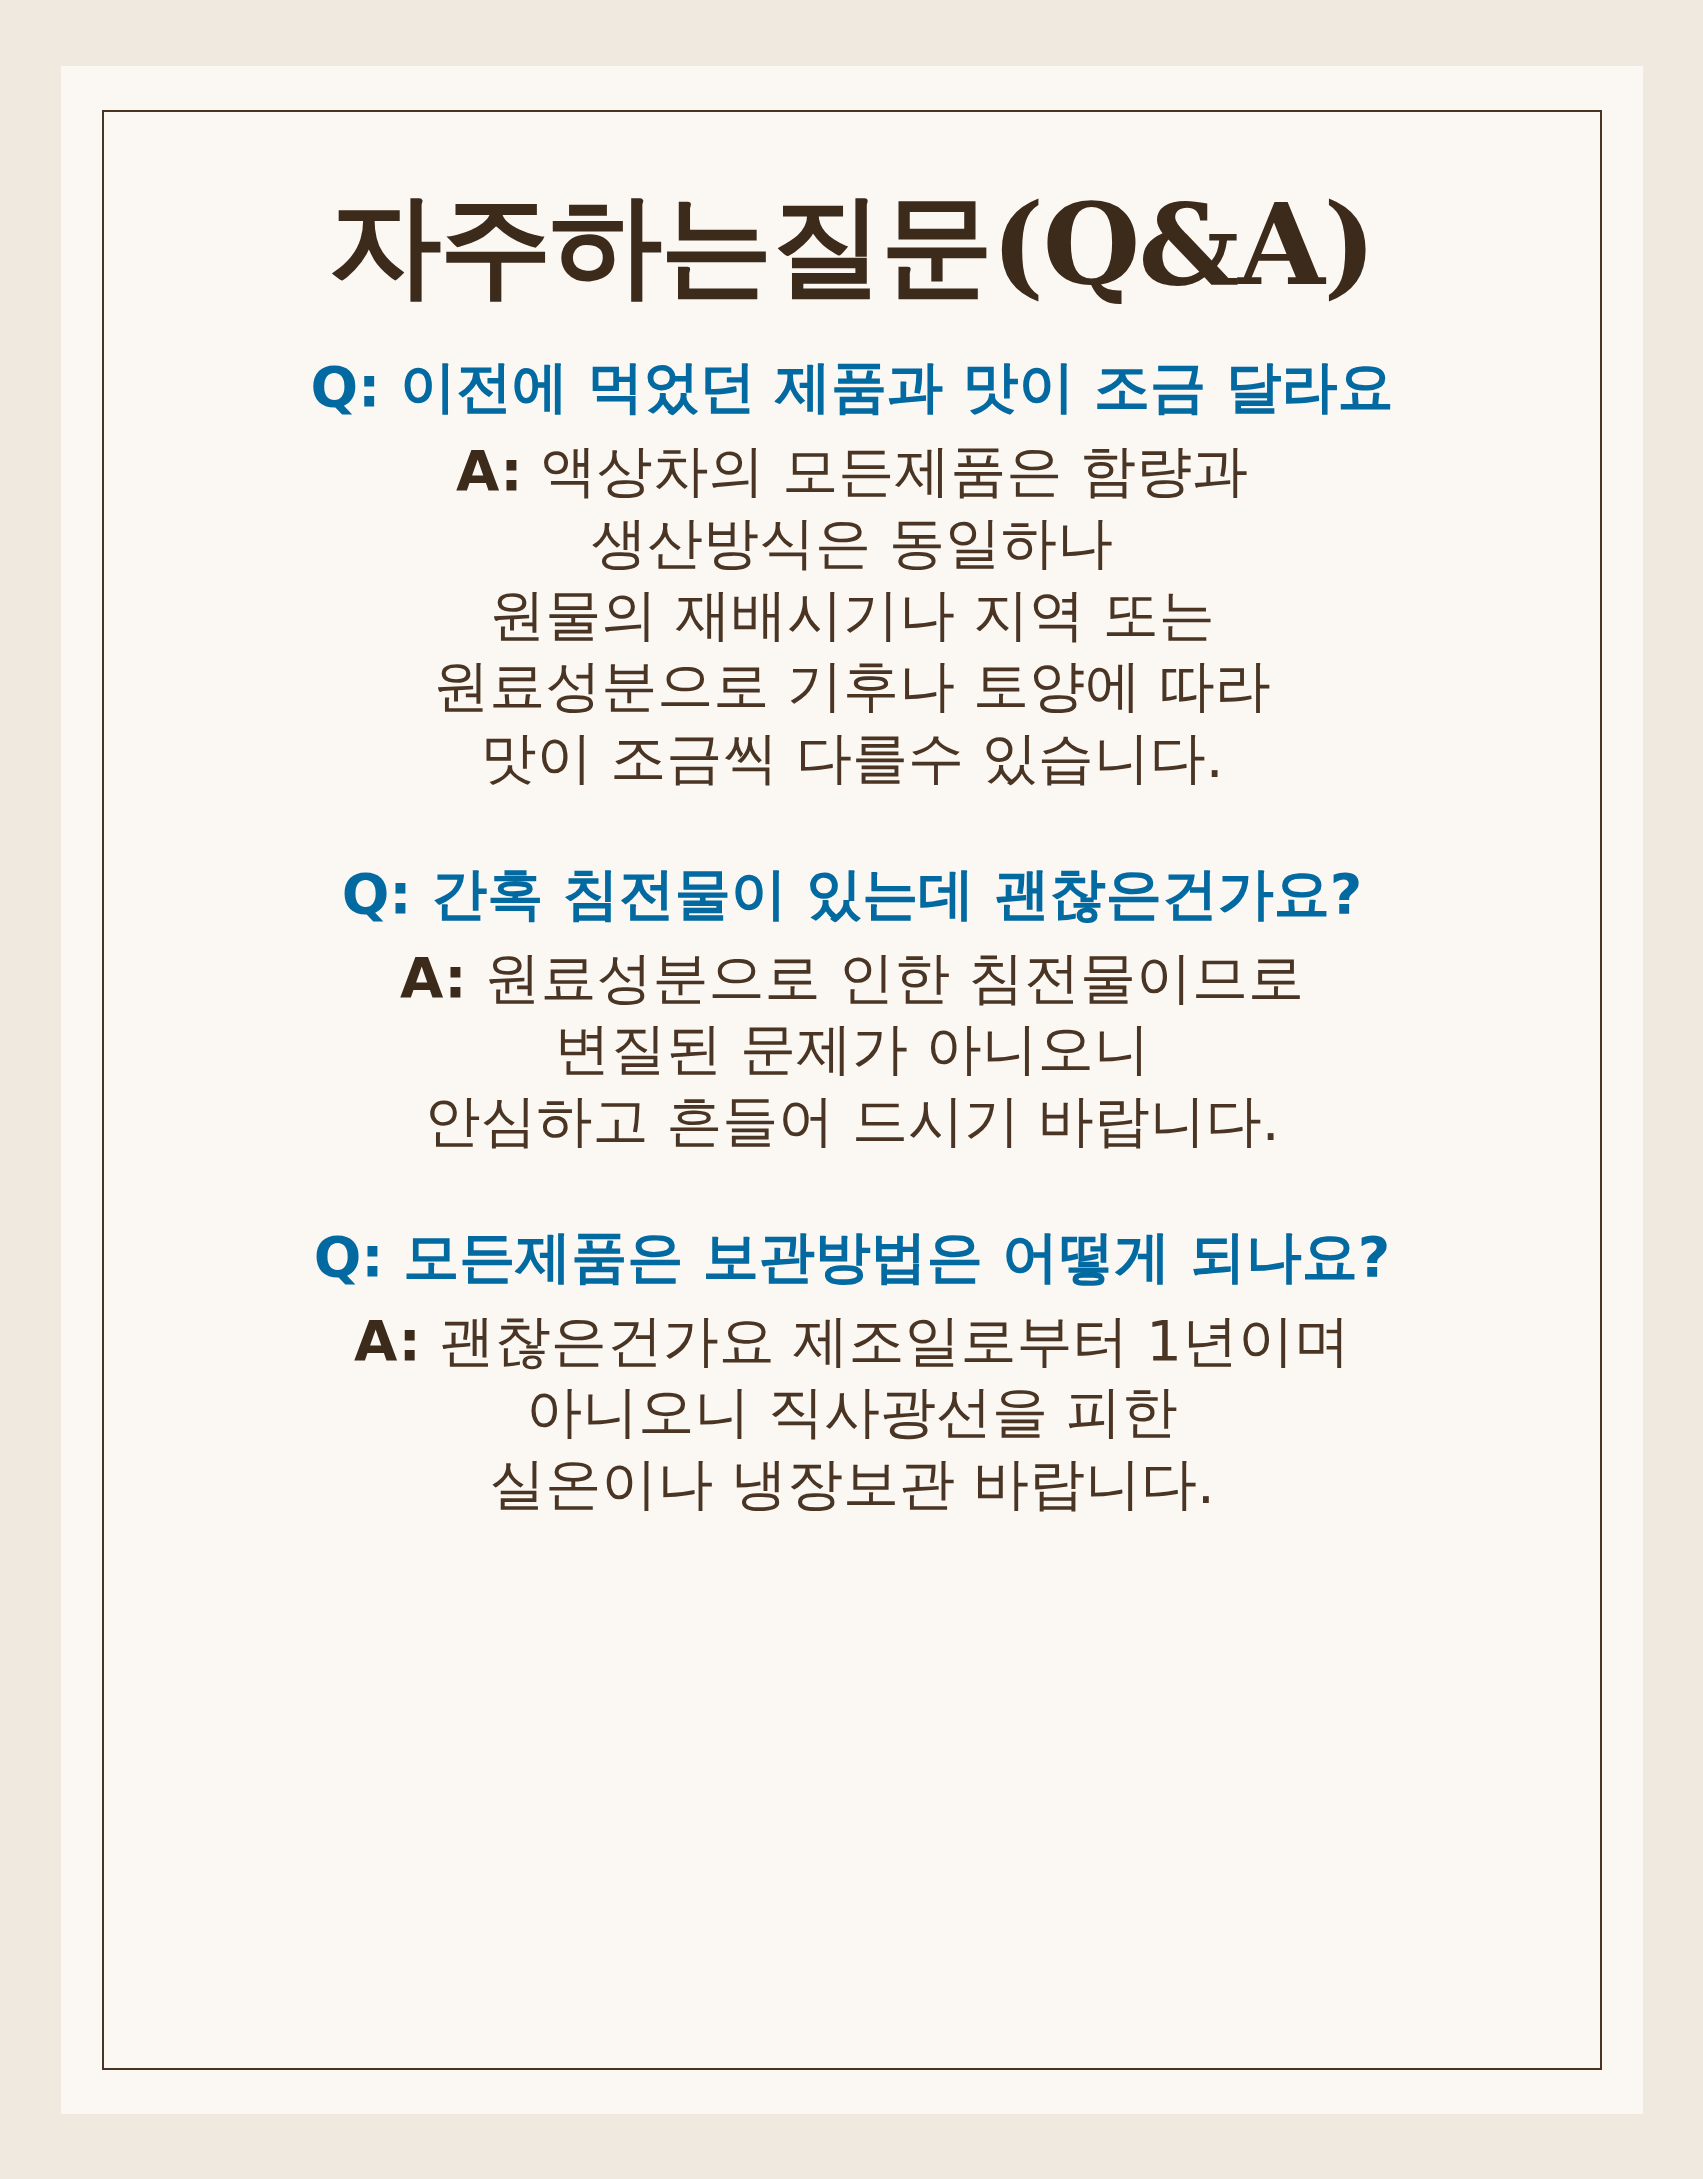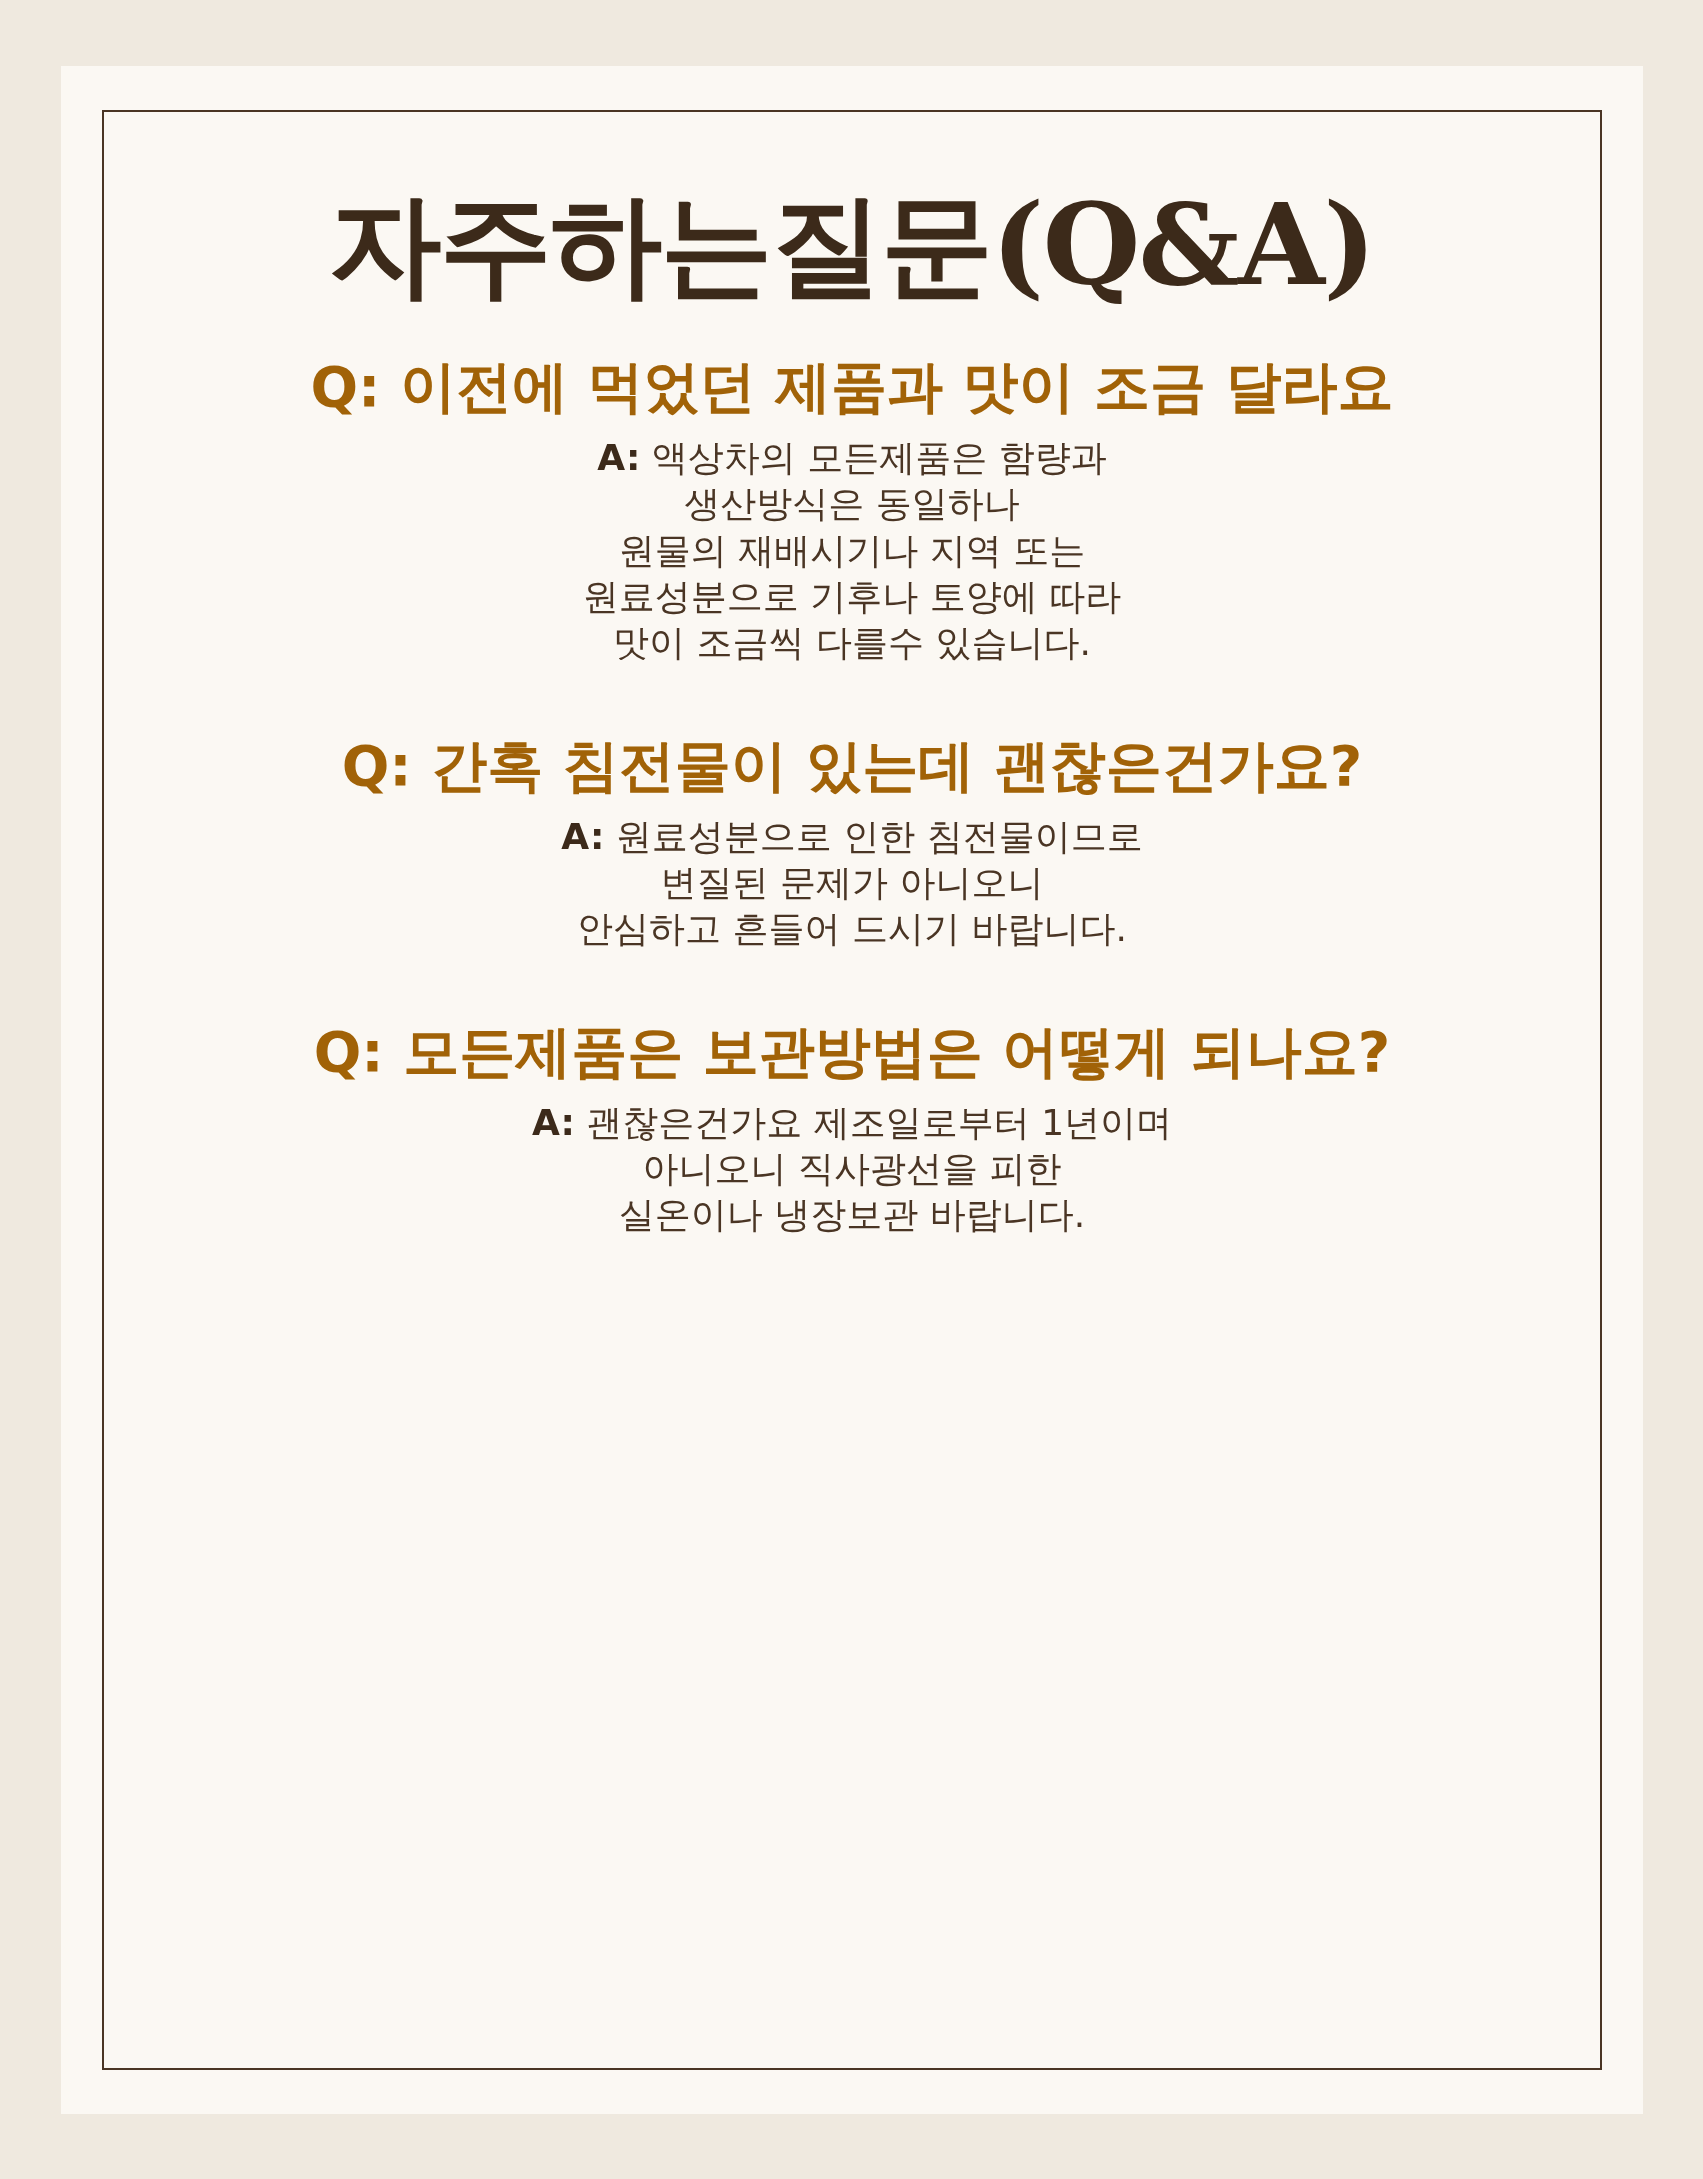--- a/index.html
+++ b/index.html
@@ -61,29 +61,29 @@
   }
   .qa-block:last-child {
     margin-bottom: 0;
   }
 
   .question {
     font-family: "DejaVu Sans", "Liberation Sans", sans-serif;
     font-weight: 700;
     font-size: 56px;
     line-height: 1.22;
-    color: #a16207;
+    color: #0369a1;
     margin-bottom: 13.6px;
     white-space: nowrap;
   }
 
   .answer-line {
     font-family: "DejaVu Sans", "Liberation Sans", sans-serif;
     font-weight: 400;
-    font-size: 36px;
+    font-size: 56px;
     line-height: 1.28;
     color: #4A3524;
     white-space: nowrap;
   }
   .answer-line .a-mark {
     font-weight: 700;
     color: #3C2A1A;
   }
 </style>
 </head>

